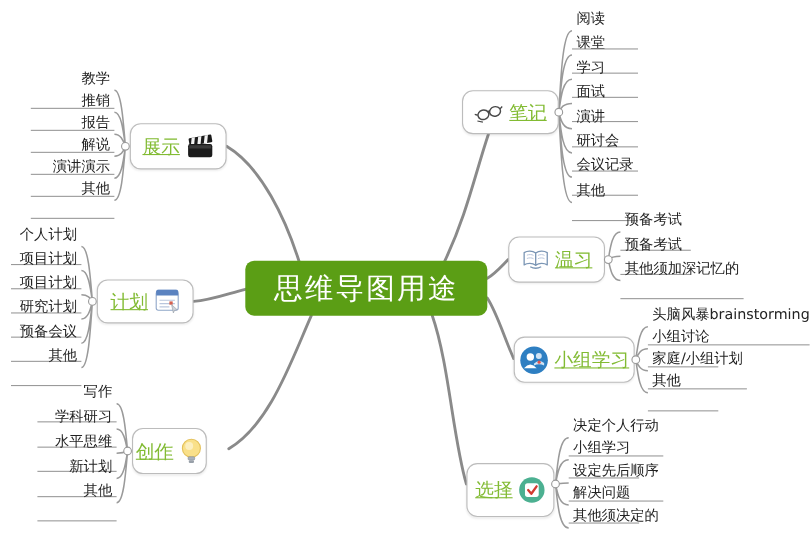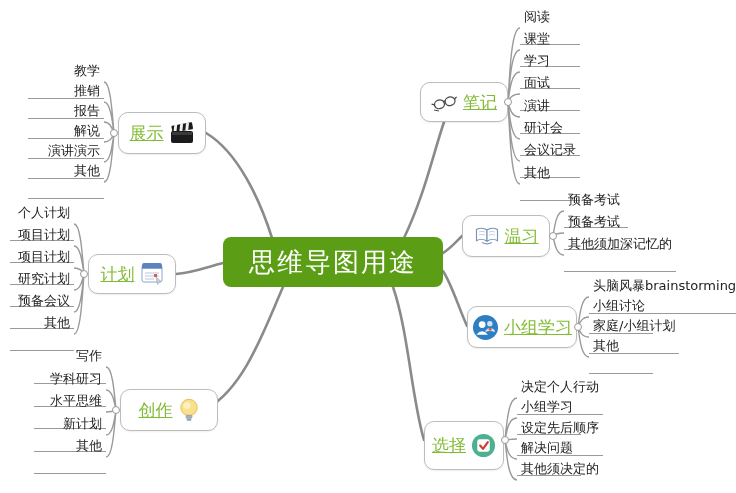--- a/index.html
+++ b/index.html
@@ -77,21 +77,21 @@
   </span>
 </div>
 <div class="toggle" style="left:80px;top:270px"></div>
 <div class="child ctr" style="right:662px;top:203px;width:64px">个人计划</div>
 <div class="child ctr" style="right:662px;top:225px;width:64px">项目计划</div>
 <div class="child ctr" style="right:662px;top:247px;width:64px">项目计划</div>
 <div class="child ctr" style="right:662px;top:269px;width:64px">研究计划</div>
 <div class="child ctr" style="right:662px;top:291px;width:64px">预备会议</div>
 <div class="child ctr" style="right:662px;top:313px;width:64px">其他</div>
 
-<div class="topic" style="left:120px;top:389px;width:98px;height:42px">
+<div class="topic" style="left:120px;top:389px;width:68px;height:42px">
   <span class="lbl">创作</span>
   <span class="ic">
     <svg width="22" height="25" viewBox="0 0 22 25">
       <circle cx="11" cy="9.5" r="8.2" fill="#f9e08a" stroke="#e3c05a"></circle>
       <circle cx="9" cy="7.5" r="3.6" fill="#fcefc0"></circle>
       <rect x="8" y="17.2" width="6" height="3" rx="1" fill="#aab2bb" stroke="#8b939c" stroke-width=".6"></rect>
       <rect x="8.6" y="20.4" width="4.8" height="2.4" rx="1.1" fill="#98a0a9"></rect>
     </svg>
   </span>
 </div>

